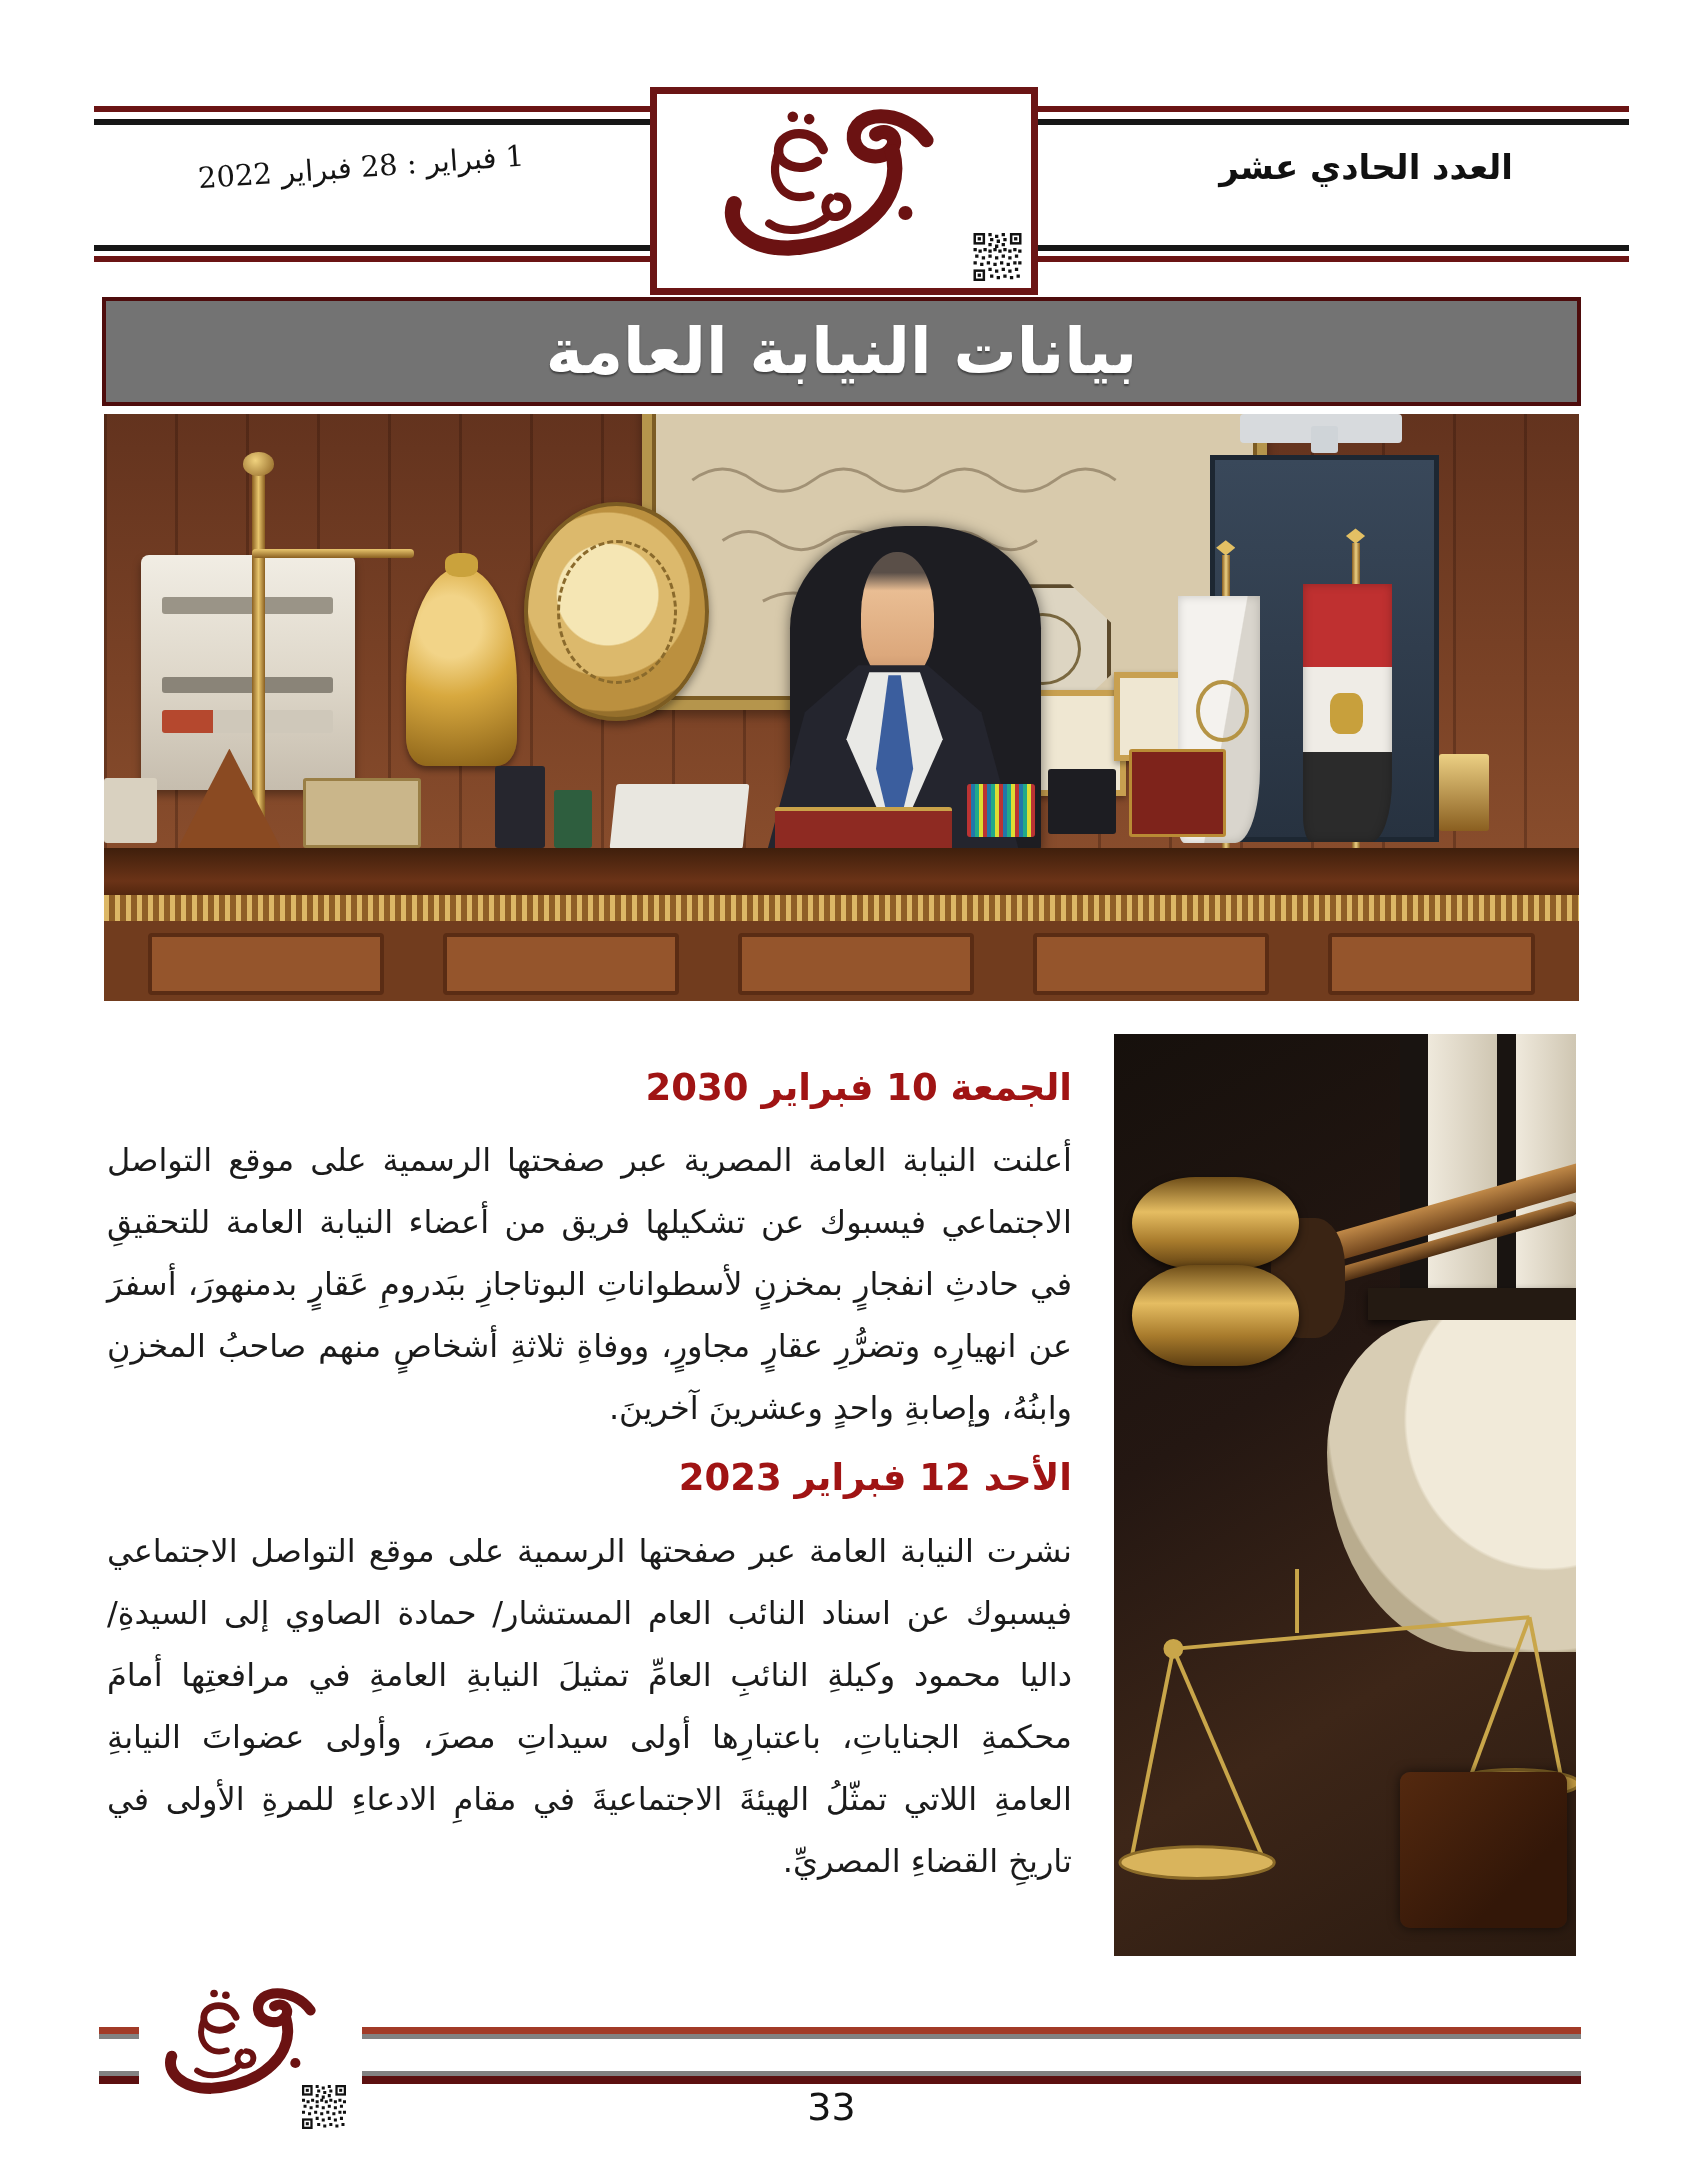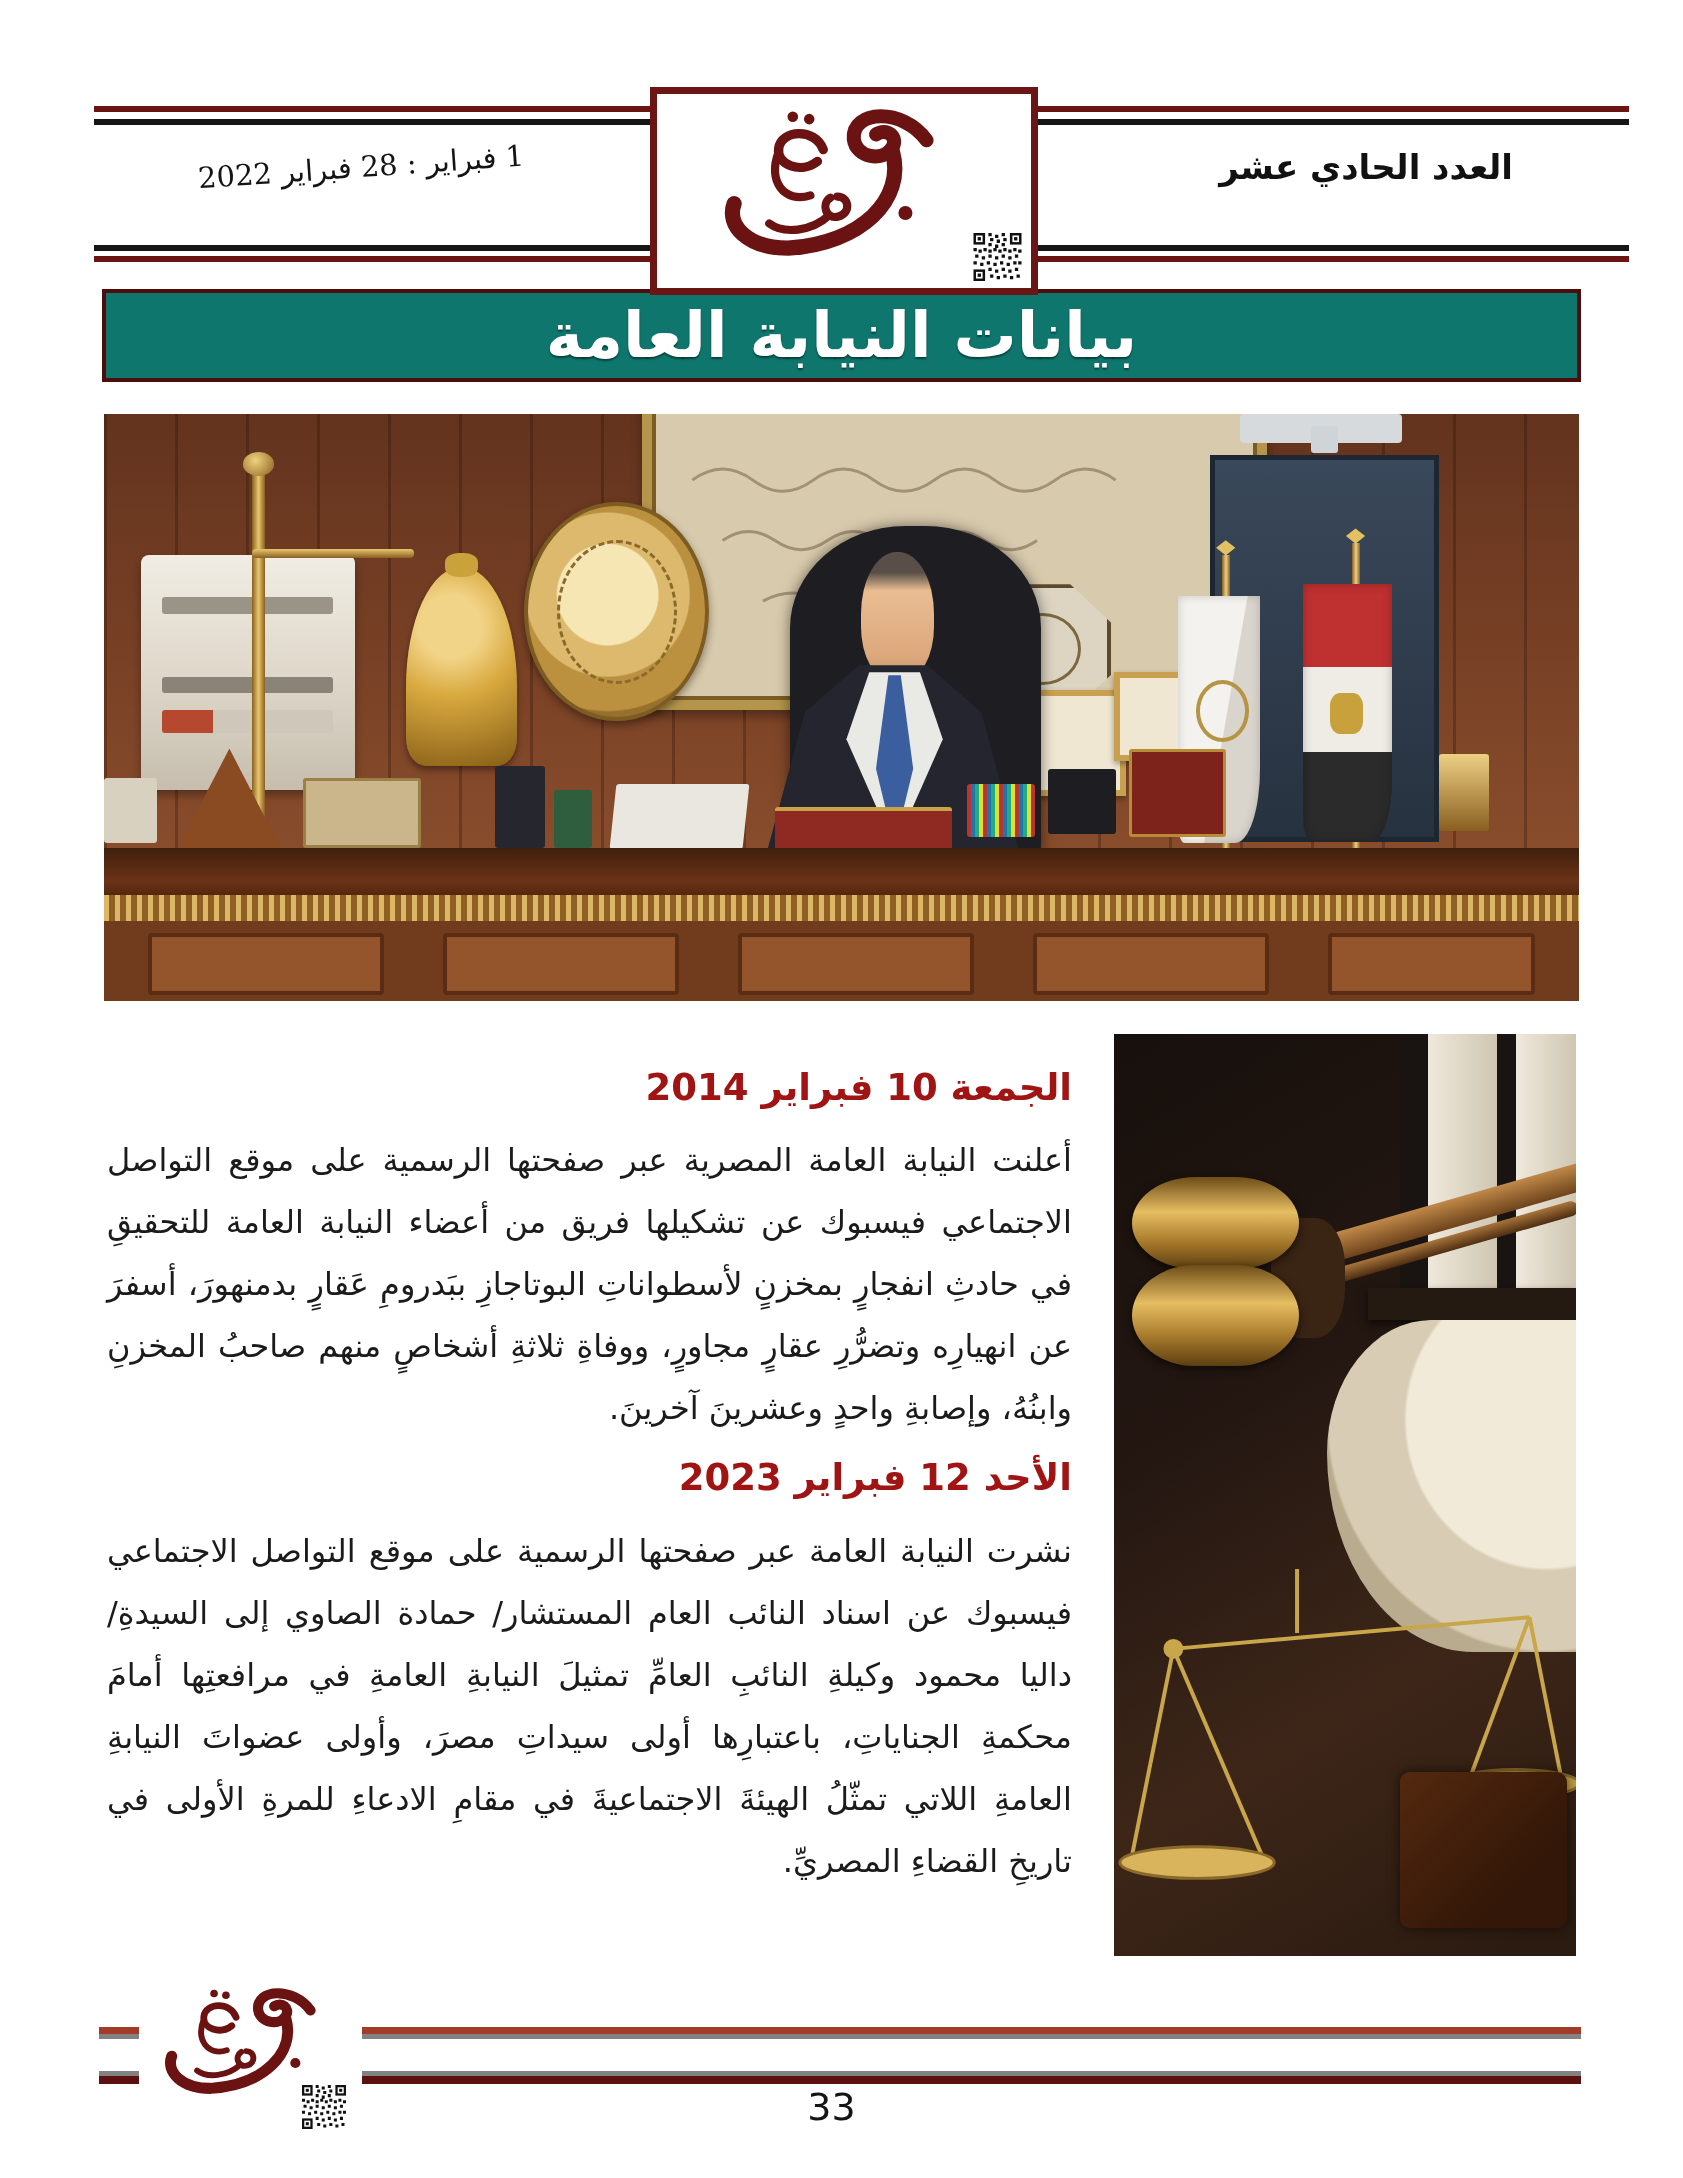--- a/index.html
+++ b/index.html
@@ -13,21 +13,21 @@
   .logo-box{position:absolute;left:650px;top:87px;width:374px;height:194px;background:#ffffff;
             border:7px solid #6b1515;z-index:6;}
   .logo-box svg.callig{position:absolute;left:6px;top:4px;width:337px;height:176px;}
   .qr{position:absolute;width:51px;height:48px;}
   .date-left{position:absolute;left:173px;top:150px;width:376px;text-align:center;
              font-family:"DejaVu Serif",serif;font-size:29px;color:#141414;direction:rtl;
              transform:rotate(-4deg);}
   .issue-right{position:absolute;left:1173px;top:147px;width:386px;text-align:center;
                font-size:34px;font-weight:bold;color:#111;direction:rtl;}
   
-  .banner{position:absolute;left:102px;top:289px;width:1479px;height:93px;background:#0f766e;
+  .banner{position:absolute;left:102px;top:297px;width:1479px;height:109px;background:#737373;
           border:4px solid #4e0c0c;box-sizing:border-box;display:flex;align-items:center;
           justify-content:center;}
   .banner span{color:#ffffff;font-size:63px;font-weight:bold;letter-spacing:1px;
                text-shadow:0 2px 2px rgba(0,0,0,.45);}
   
   .photo{position:absolute;left:104px;top:414px;width:1475px;height:587px;overflow:hidden;
          background:linear-gradient(180deg,#63331e 0%,#7a4226 45%,#8a4e2d 78%,#73401f 100%);}
   .photo .slats{position:absolute;inset:0;
      background:repeating-linear-gradient(90deg,rgba(35,12,4,.28) 0 3px,rgba(255,255,255,0) 3px 71px);}
   .artwork{position:absolute;left:36.5%;top:-4%;width:41%;height:51%;background:#d8caac;
@@ -253,21 +253,21 @@
       <div class="flute"></div>
       <div class="panel" style="left:3%;width:16%"></div>
       <div class="panel" style="left:23%;width:16%"></div>
       <div class="panel" style="left:43%;width:16%"></div>
       <div class="panel" style="left:63%;width:16%"></div>
       <div class="panel" style="left:83%;width:14%"></div>
     </div>
   </div>
 
   <div class="article">
-    <h2>الجمعة 10 فبراير 2014</h2>
+    <h2>الجمعة 10 فبراير 2030</h2>
     <p>أعلنت النيابة العامة المصرية عبر صفحتها الرسمية على موقع التواصل الاجتماعي فيسبوك عن تشكيلها فريق من أعضاء النيابة العامة للتحقيقِ في حادثِ انفجارٍ بمخزنٍ لأسطواناتِ البوتاجازِ ببَدرومِ عَقارٍ بدمنهورَ، أسفرَ عن انهيارِه وتضرُّرِ عقارٍ مجاورٍ، ووفاةِ ثلاثةِ أشخاصٍ منهم صاحبُ المخزنِ وابنُهُ، وإصابةِ واحدٍ وعشرينَ آخرينَ.</p>
     <h2 class="second">الأحد 12 فبراير 2023</h2>
     <p>نشرت النيابة العامة عبر صفحتها الرسمية على موقع التواصل الاجتماعي فيسبوك عن اسناد النائب العام المستشار/ حمادة الصاوي إلى السيدةِ/ داليا محمود وكيلةِ النائبِ العامِّ تمثيلَ النيابةِ العامةِ في مرافعتِها أمامَ محكمةِ الجناياتِ، باعتبارِها أولى سيداتِ مصرَ، وأولى عضواتَ النيابةِ العامةِ اللاتي تمثّلُ الهيئةَ الاجتماعيةَ في مقامِ الادعاءِ للمرةِ الأولى في تاريخِ القضاءِ المصريِّ.</p>
   </div>
 
   <div class="side" role="img" aria-label="مطرقة القضاء الذهبية وميزان العدالة">
     <div class="pillar-w" style="right:17%;top:0;width:15%;height:60%"></div>
     <div class="pillar-d" style="right:32%;top:0;width:6%;height:62%"></div>
     <div class="pillar-w" style="right:0;top:0;width:13%;height:58%"></div>
     <div class="pillar-d" style="right:13%;top:0;width:4%;height:60%"></div>

